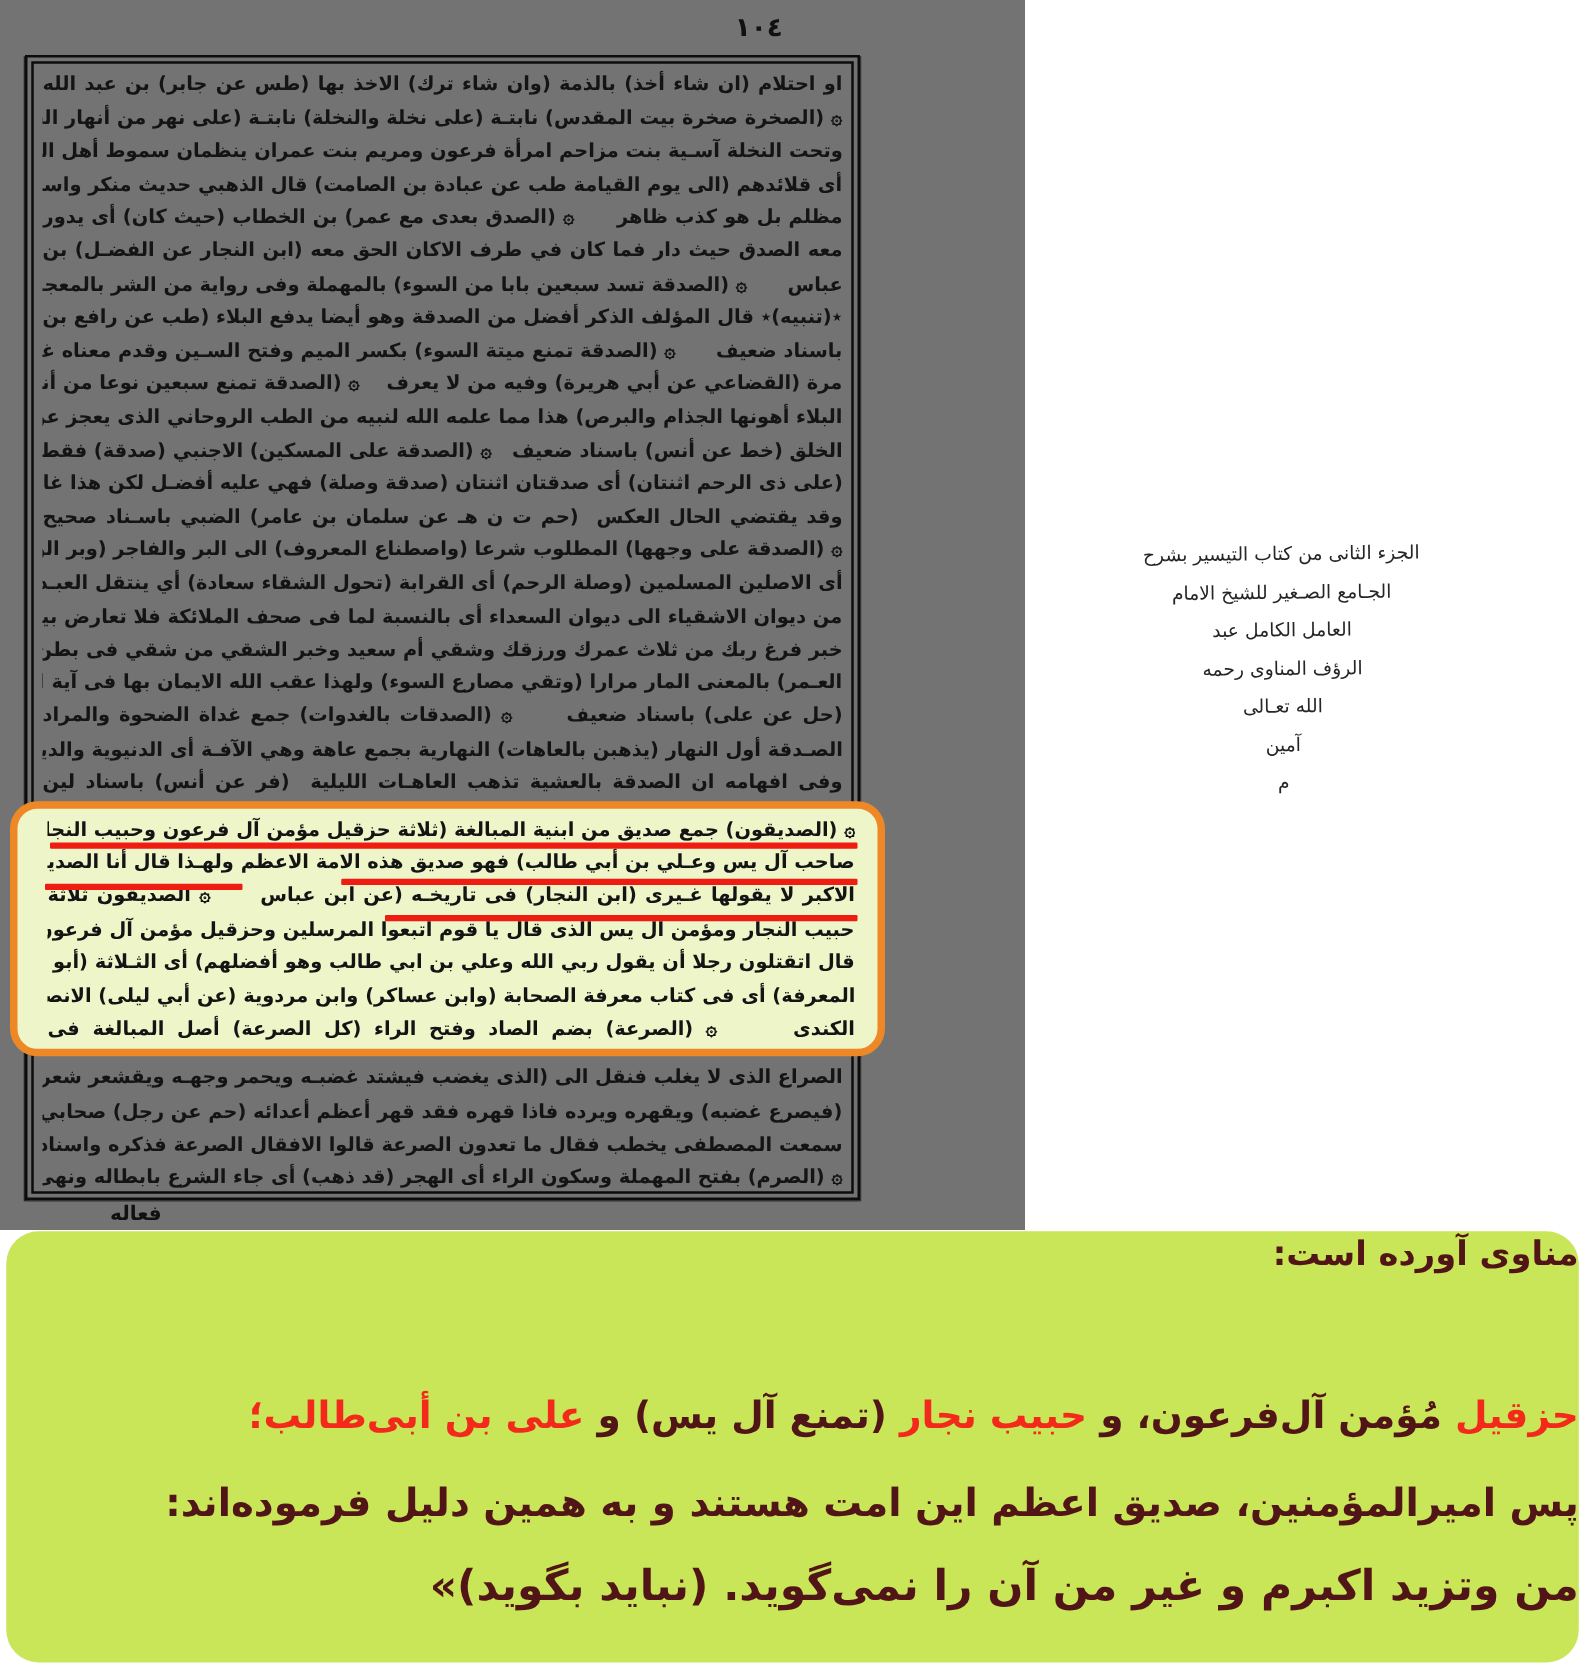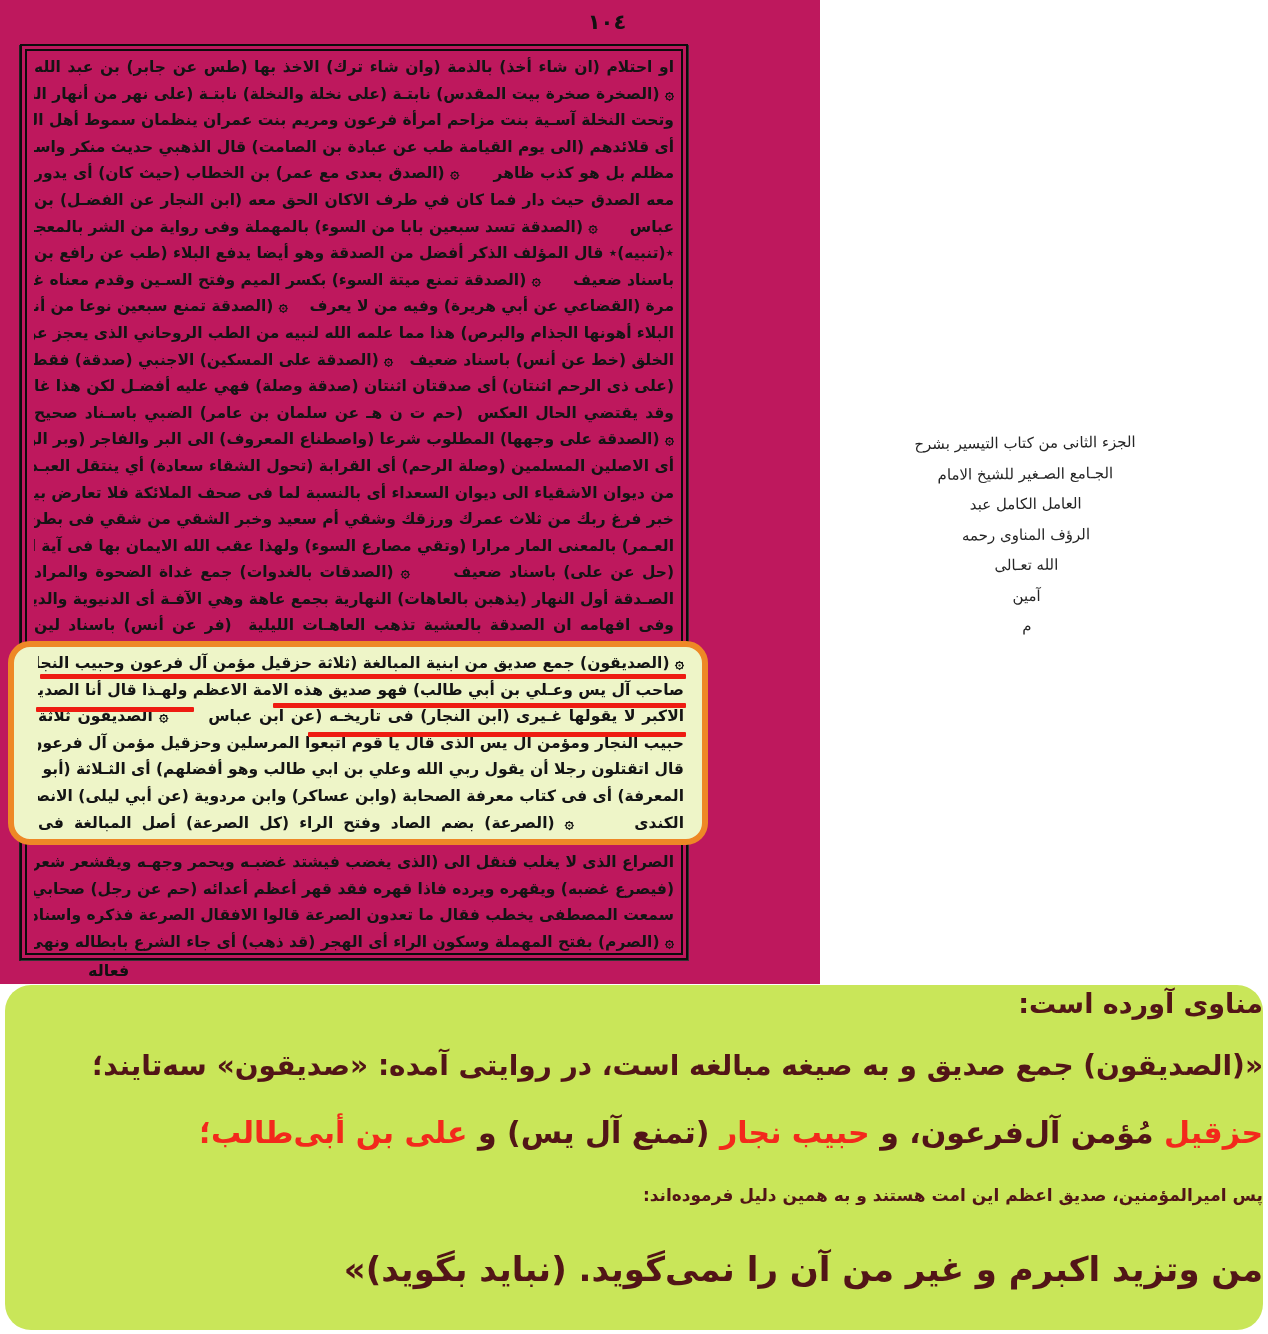--- a/index.html
+++ b/index.html
@@ -1,21 +1,21 @@
 <!DOCTYPE html>
 <html lang="fa"><head>
 <meta charset="utf-8">
 <style>
   html,body{margin:0;padding:0;background:#ffffff;}
   body{
     width:1268px;height:1334px;position:relative;overflow:hidden;
     font-family:"DejaVu Sans",sans-serif;
   }
   
-  .scan-page{position:absolute;left:0;top:0;width:820px;height:984px;background:#be185d;}
+  .scan-page{position:absolute;left:0;top:0;width:820px;height:984px;background:#737373;}
   .page-number{
     position:absolute;left:572px;top:10px;width:70px;text-align:center;
     font-weight:bold;font-size:21px;color:#111;letter-spacing:4px;
   }
   .page-frame{
     position:absolute;left:20px;top:44px;width:668px;height:916px;
     border:7px double #0c0c0c;box-sizing:border-box;
     box-shadow:1px 1px 0 #333, -1px 1px 0 #222;
   }
   .scan-text{
@@ -57,21 +57,21 @@
     background:var(--green,#c9e659);border-radius:26px;
     direction:rtl;
   }
   .footer-line{
     position:absolute;left:0;width:100%;text-align:right;
     color:var(--maroon,#521517);direction:rtl;
   }
   .f-intro{top:3px;font-size:27px;font-weight:bold;}
   .f-quote1{top:64px;font-size:28px;font-weight:bold;}
   .f-names{top:130px;font-size:30px;font-weight:bold;}
-  .f-concl{top:200px;font-size:17px;font-weight:bold;}
+  .f-concl{top:200px;font-size:31px;font-weight:bold;}
   .f-hadith{top:264px;font-size:34px;font-weight:bold;}
   .seg-red{color:var(--red,#f3291c);}
   .seg-dark{color:var(--maroon,#521517);}
 </style>
 </head>
 <body style="--green: #c9e659; --maroon: #521517; --red: #f3291c; --hl-border: #ee8826; --hl-bg: #eef5c8; --underline: #ee1c11;">
 
 <div class="scan-page">
   <div class="page-number">١٠٤</div>
   <div class="page-frame"></div>
@@ -134,17 +134,16 @@
     <div class="note-line">الجـامع الصـغير للشيخ الامام</div>
     <div class="note-line">العامل الكامل عبد</div>
     <div class="note-line">الرؤف المناوى رحمه</div>
     <div class="note-line">الله تعـالى</div>
     <div class="note-line">آمين</div>
     <div class="note-line">م</div>
   </div>
 
 <div class="footer-panel">
   <div class="footer-line f-intro">مناوی آورده است:</div>
-  <div class="footer-line f-quote1">«(الصدیقون) جمع صدیق و به صیغه مبالغه است، در روایتی آمده: «صدیقون» سه‌تایند؛</div>
   <div class="footer-line f-names"><span class="seg seg-red">حزقیل</span><span class="seg seg-dark"> مُؤمن آل‌فرعون، و </span><span class="seg seg-red">حبیب نجار</span><span class="seg seg-dark"> (تمنع آل یس) و </span><span class="seg seg-red">علی بن أبی‌طالب؛</span></div>
   <div class="footer-line f-concl">پس امیرالمؤمنین، صدیق اعظم این امت هستند و به همین دلیل فرموده‌اند:</div>
   <div class="footer-line f-hadith">من وتزيد اکبرم و غیر من آن را نمی‌گوید. (نباید بگوید)»</div>
 </div>
 
 </body></html>

